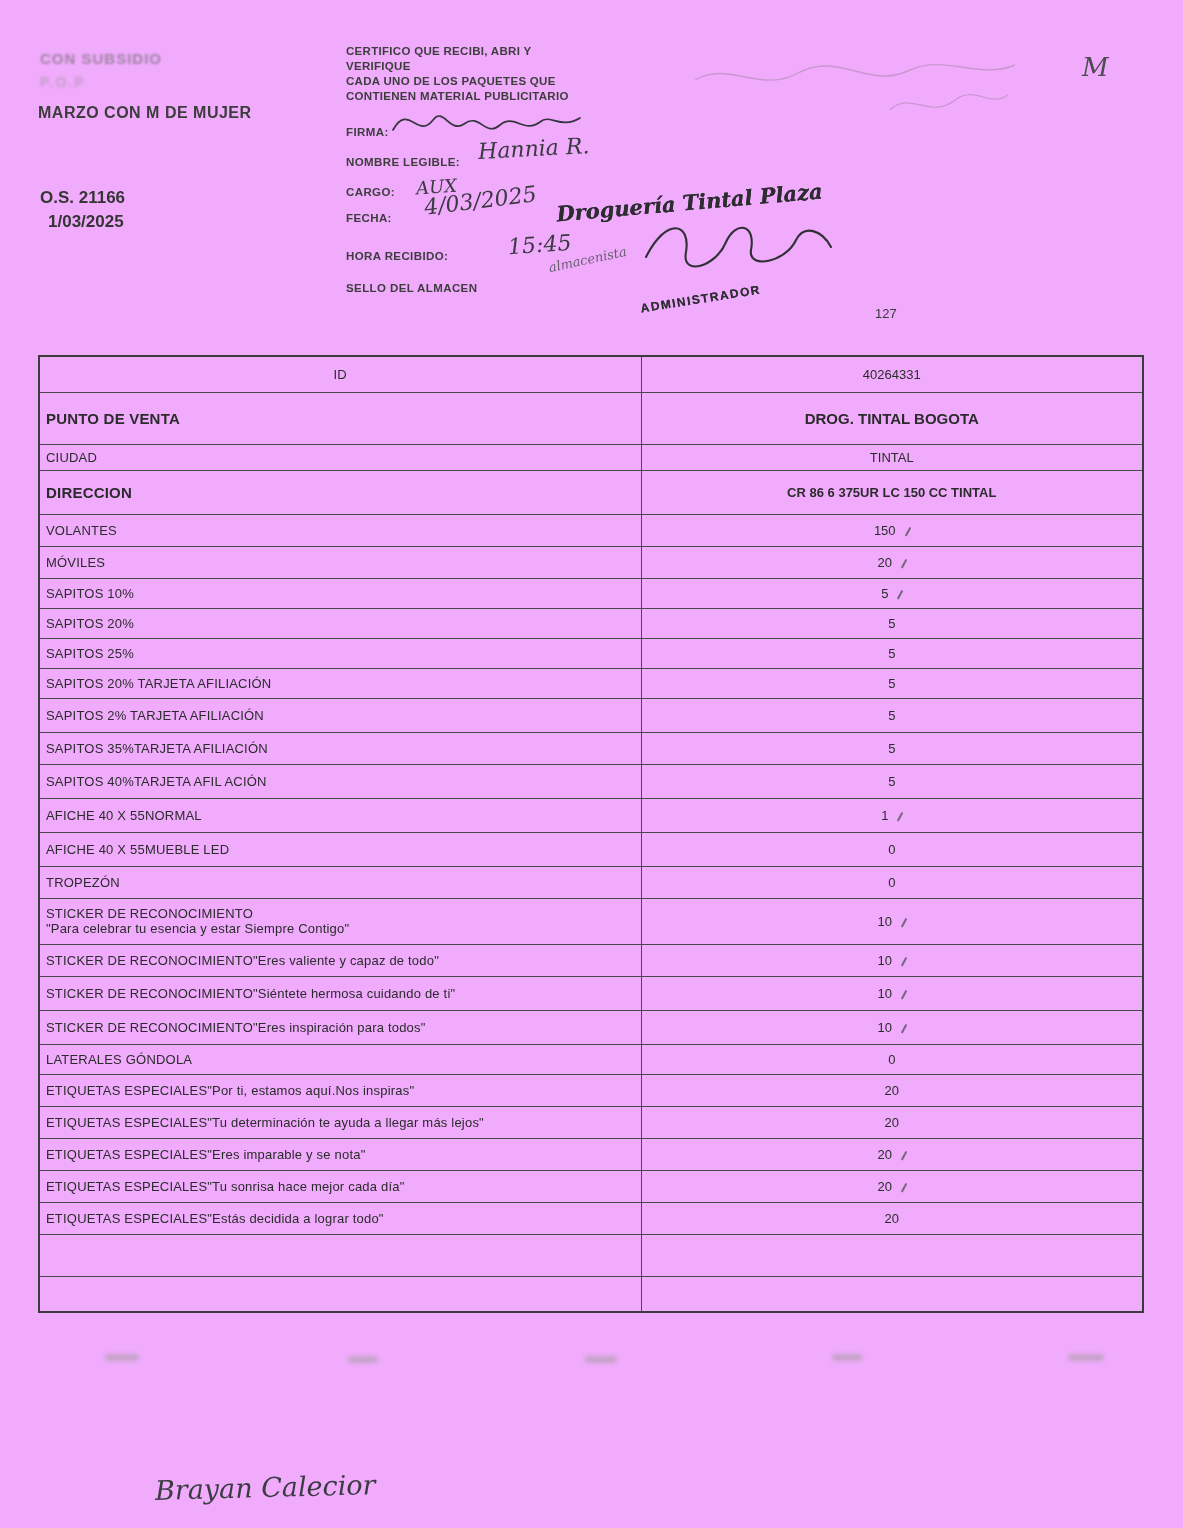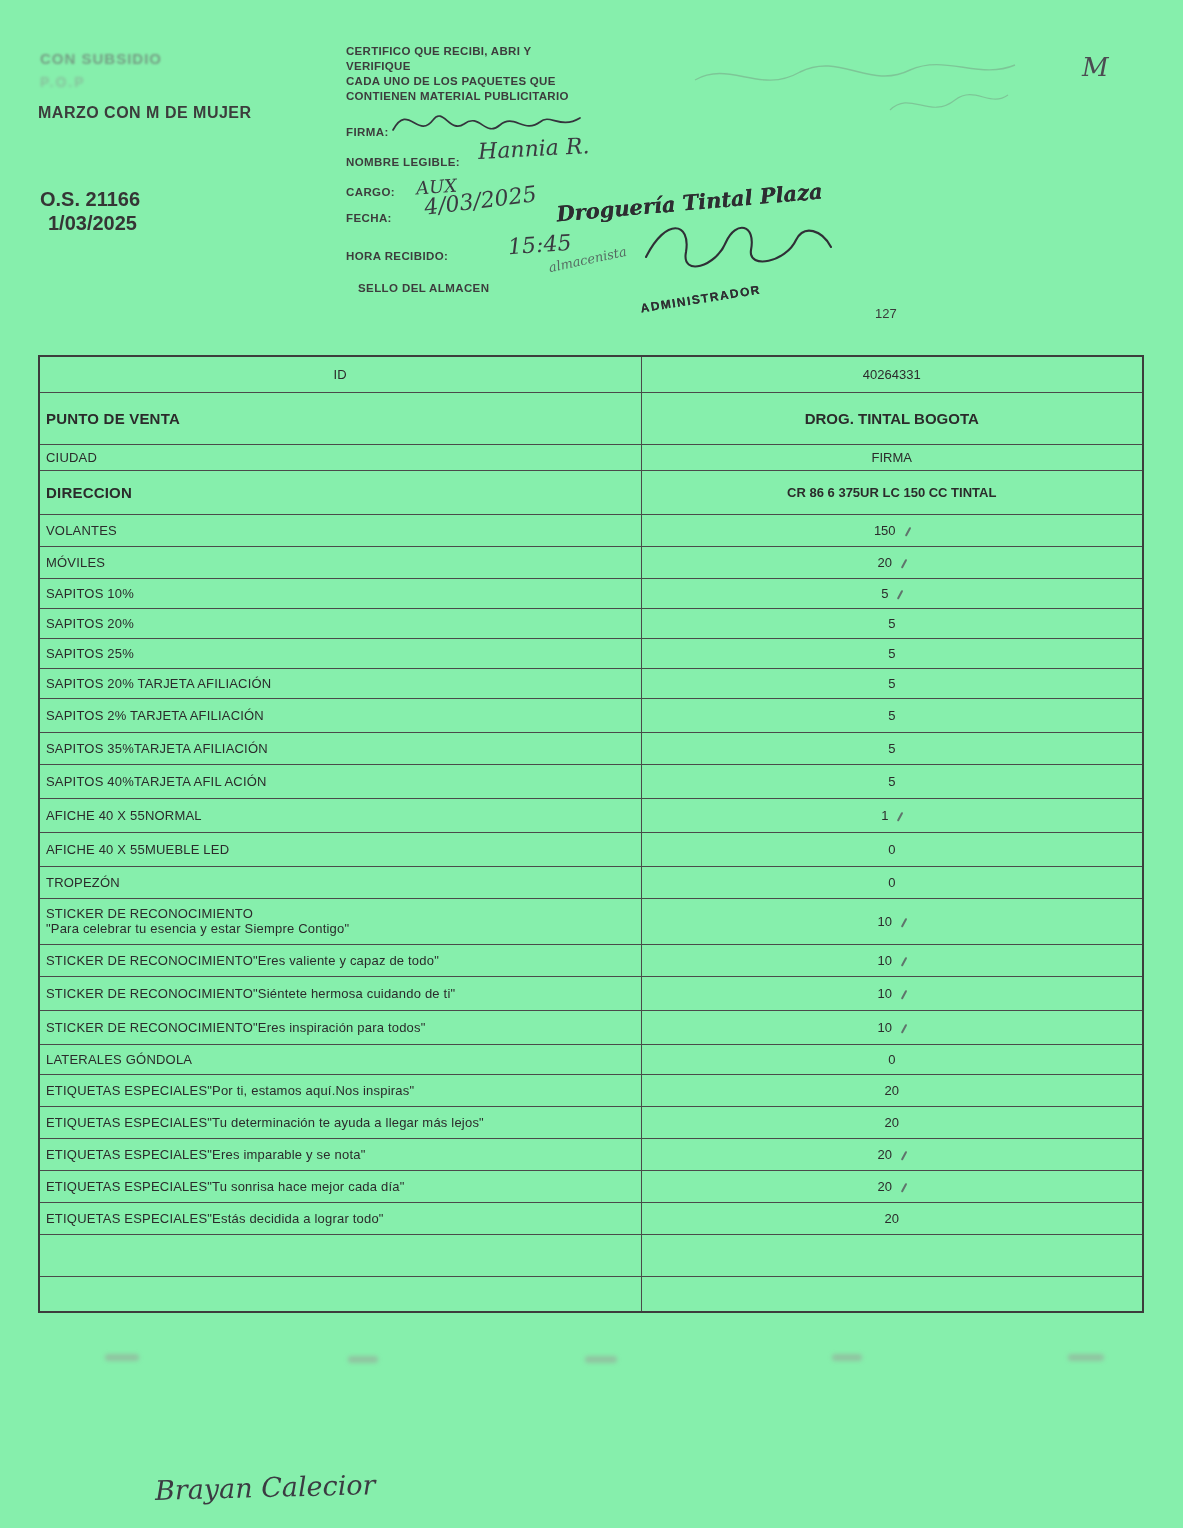--- a/index.html
+++ b/index.html
@@ -1,31 +1,31 @@
 <!DOCTYPE html>
 <html><head>
 <meta charset="utf-8">
 <style>
   html,body { margin:0; padding:0; background:#d9d9d6; }
   .page {
     position:relative;
     width:1183px; height:1528px;
     margin:0 auto;
-    background:#86efac;
+    background:#f0abfc;
     font-family:"Liberation Sans", sans-serif;
     color:#2e2e2e;
     overflow:hidden;
   }
   .abs { position:absolute; }
 
   
   .faded-line { font-weight:bold; font-size:15px; letter-spacing:1px; color:#6a6a6a; filter:blur(0.8px); opacity:.6; }
   .faded-line2 { font-weight:bold; font-size:14px; letter-spacing:2px; color:#8a8a8a; filter:blur(1.4px); opacity:.45; }
   .campaign { font-weight:bold; font-size:16px; letter-spacing:.5px; color:#3c3c3c; filter:blur(.25px); }
-  .osnum { font-weight:bold; font-size:20px; color:#353535; }
+  .osnum { font-weight:bold; font-size:17px; color:#353535; }
 
   
   .cert-line { font-size:11.5px; font-weight:600; letter-spacing:.3px; color:#3d3d3d; line-height:15px; }
   .field-label { font-size:11.5px; font-weight:700; letter-spacing:.4px; color:#3d3d3d; }
 
   
   .hand { font-family:"DejaVu Serif", serif; font-style:italic; color:#3a3a40; }
   .hand-lg { font-size:22px; }
   .hand-md { font-size:18px; }
   .stamp-name {
@@ -85,21 +85,21 @@
   <div class="abs cert-line" style="left:346px; top:44px;">CERTIFICO QUE RECIBI, ABRI Y</div>
   <div class="abs cert-line" style="left:346px; top:59px;">VERIFIQUE</div>
   <div class="abs cert-line" style="left:346px; top:74px;">CADA UNO DE LOS PAQUETES QUE</div>
   <div class="abs cert-line" style="left:346px; top:89px;">CONTIENEN MATERIAL PUBLICITARIO</div>
 
   <div class="abs field-label" style="left:346px; top:126px;">FIRMA:</div>
   <div class="abs field-label" style="left:346px; top:156px;">NOMBRE LEGIBLE:</div>
   <div class="abs field-label" style="left:346px; top:186px;">CARGO:</div>
   <div class="abs field-label" style="left:346px; top:212px;">FECHA:</div>
   <div class="abs field-label" style="left:346px; top:250px;">HORA RECIBIDO:</div>
-  <div class="abs field-label" style="left:346px; top:282px;margin-left:12px;">SELLO DEL ALMACEN</div>
+  <div class="abs field-label" style="left:346px; top:282px;">SELLO DEL ALMACEN</div>
 
   <svg class="abs" style="left:388px; top:98px;" width="200" height="50" viewBox="0 0 200 50">
     <path d="M5 32 C 20 4, 30 42, 45 22 C 55 8, 62 36, 76 26 C 92 14, 97 40, 112 27 C 126 15, 136 36, 152 24 C 162 15, 172 32, 192 20" fill="none" stroke="#34343c" stroke-width="1.7" stroke-linecap="round"></path>
   </svg>
   <div class="abs hand hand-lg" style="left:478px; top:136px; transform:rotate(-3deg);">Hannia R.</div>
   <div class="abs hand hand-md" style="left:416px; top:176px; transform:rotate(-4deg);">AUX</div>
   <div class="abs hand hand-lg" style="left:424px; top:188px; transform:rotate(-7deg);">4/03/2025</div>
   <div class="abs hand hand-lg" style="left:508px; top:232px; transform:rotate(-4deg);">15:45</div>
 
   <div class="abs stamp-name" style="left:556px; top:190px;">Droguería Tintal Plaza</div>
@@ -131,21 +131,21 @@
         <tr style="height: 52px;">
           <td class="label bold big">
             <div>PUNTO DE VENTA</div>
           </td>
           <td class="value bold big"><span>DROG. TINTAL BOGOTA</span></td>
         </tr>
         <tr style="height: 26px;">
           <td class="label">
             <div>CIUDAD</div>
           </td>
-          <td class="value"><span>FIRMA</span></td>
+          <td class="value"><span>TINTAL</span></td>
         </tr>
         <tr style="height: 44px;">
           <td class="label bold big">
             <div>DIRECCION</div>
           </td>
           <td class="value bold"><span>CR 86 6 375UR LC 150 CC TINTAL</span></td>
         </tr>
         <tr style="height: 32px;">
           <td class="label">
             <div>VOLANTES</div>

